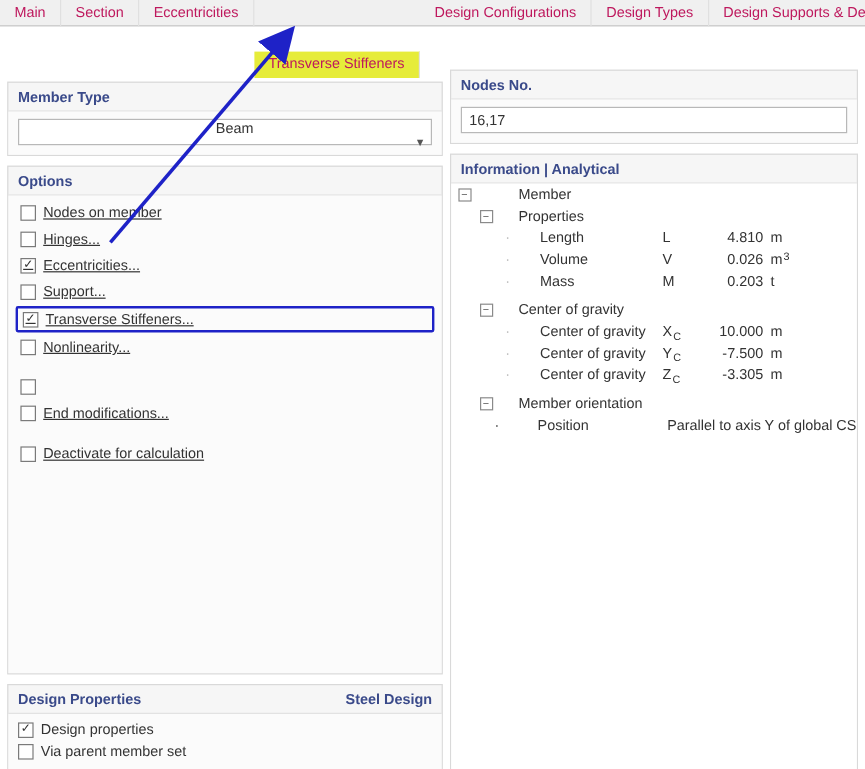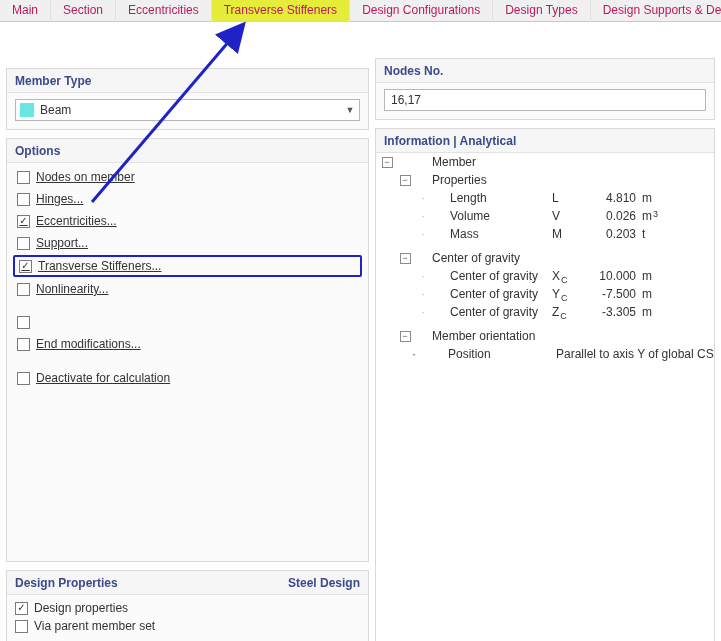--- a/index.html
+++ b/index.html
@@ -26,20 +26,21 @@
   .tab {
     padding: 3px 12px 0 12px;
     height: 22px;
     border-right: 1px solid #e0e0e0;
     color: #be185d;
     cursor: pointer;
     white-space: nowrap;
   }
   .tab.highlight {
     background: #e6ec3a;
+    margin-top: 43px;
   }
   .columns {
     display: flex;
     height: 616px;
     margin-top: 40px;
   }
   .col-left {
     width: 375px;
     display: flex;
     flex-direction: column;
@@ -70,22 +71,23 @@
     padding: 6px 8px 8px 8px;
     background: #fbfbfb;
   }
   
   .select {
     display: flex;
     align-items: center;
     height: 22px;
     border: 1px solid #b8b8b8;
     background: #fff;
-    padding-left: 4px;
+    padding-left: 16px;
     position: relative;
+    flex-direction: column;
   }
   .select .swatch {
     width: 14px; height: 14px;
     background: #69e6e0;
     margin-right: 6px;
   }
   .select .caret {
     margin-left: auto;
     width: 18px; height: 100%;
     display: flex; align-items: center; justify-content: center;

